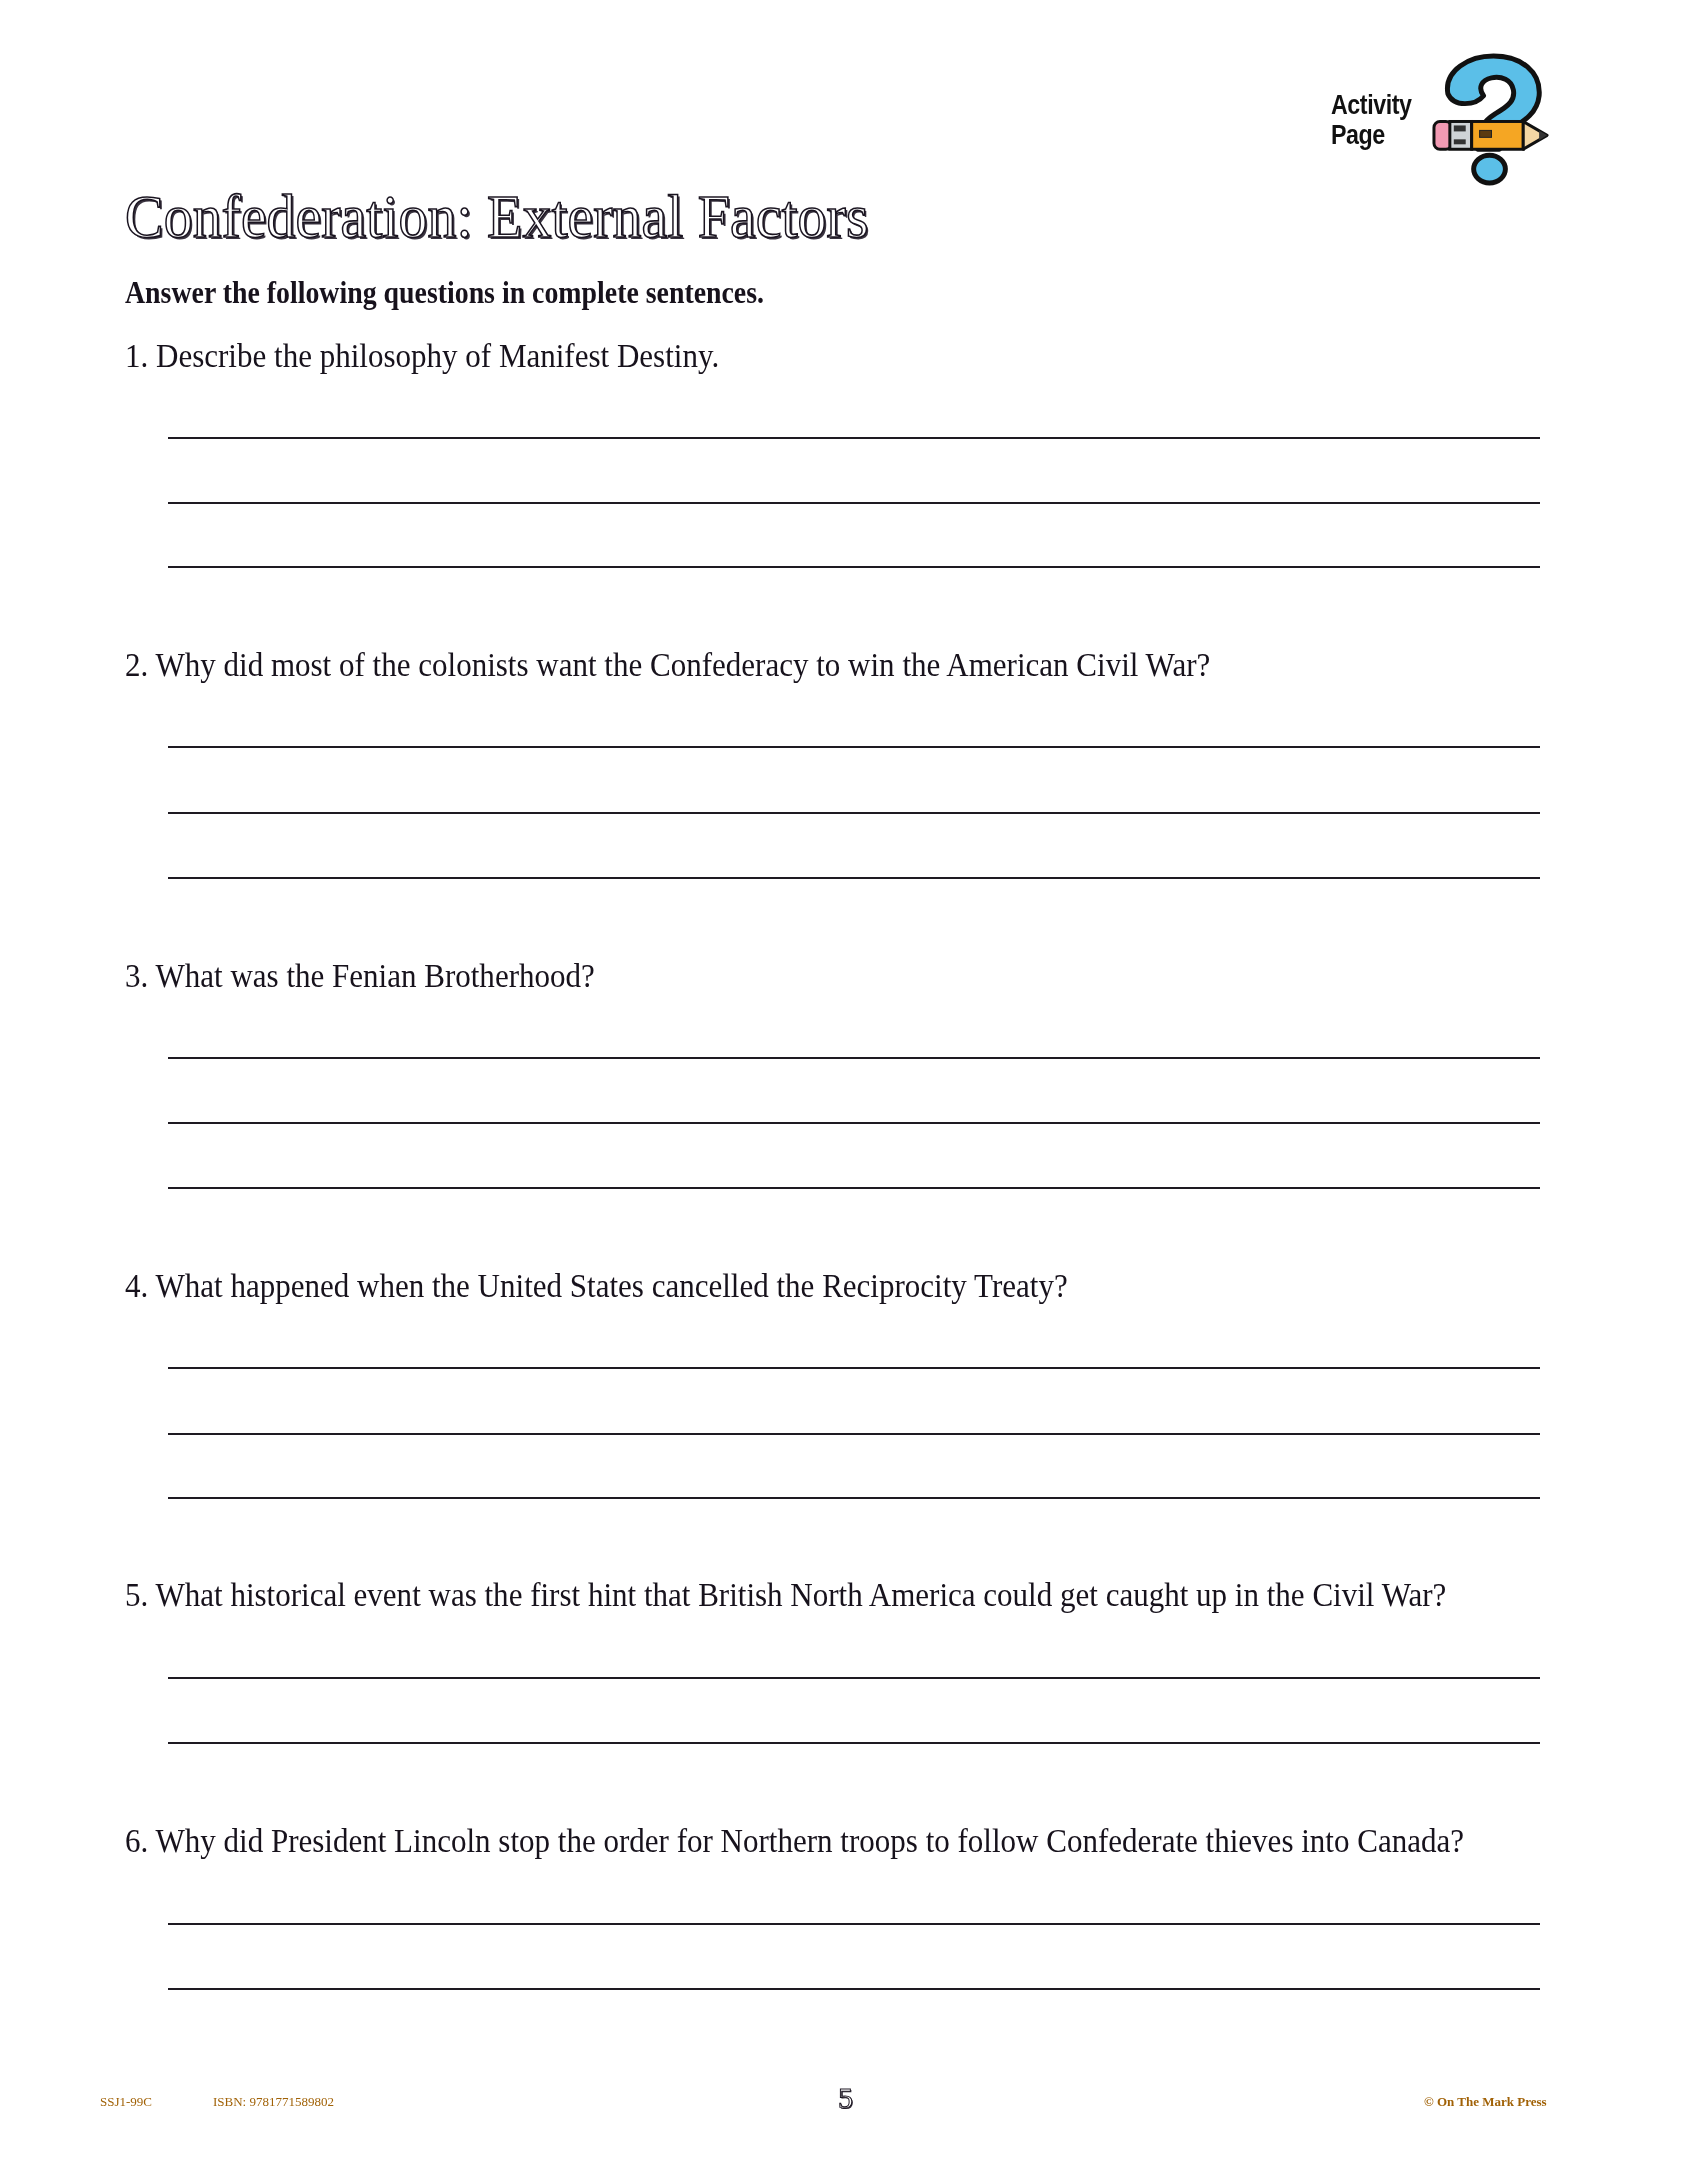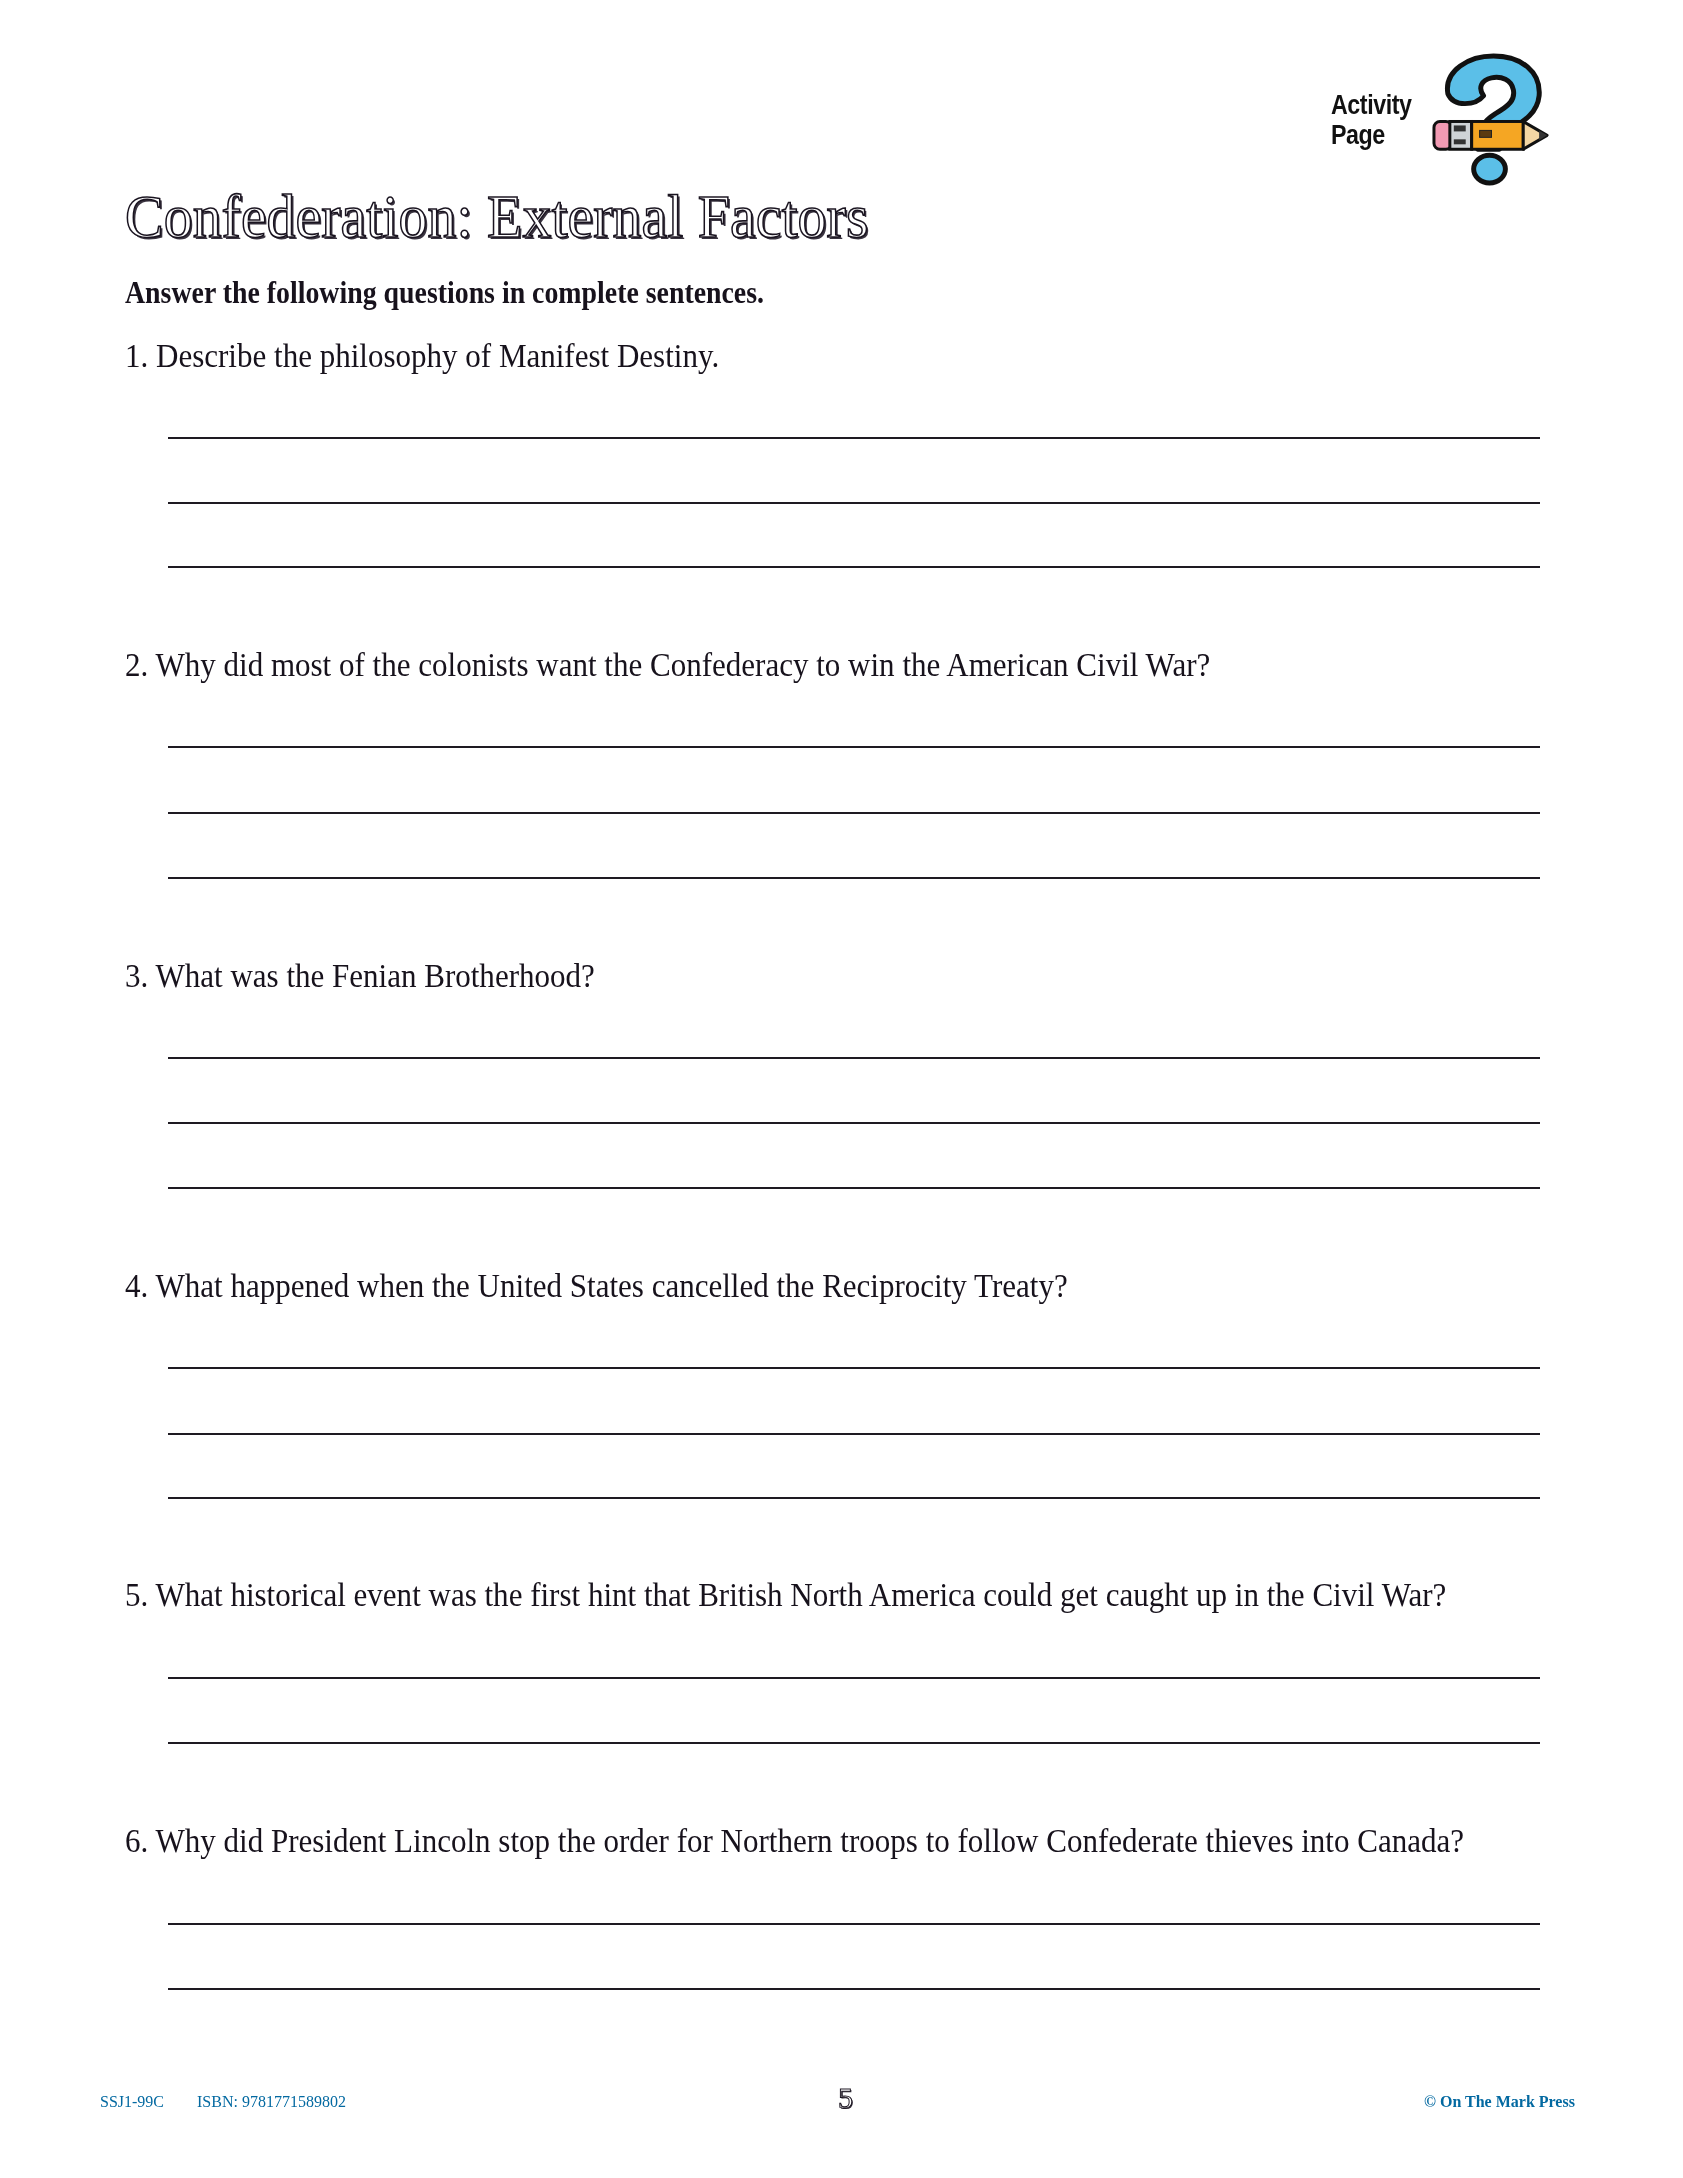--- a/index.html
+++ b/index.html
@@ -10,21 +10,21 @@
                 font-size: 27px; line-height: 31px; color: #111; letter-spacing: -0.5px;
                 transform: scaleX(0.86); transform-origin: left top; }
   .title { left: 125px; top: 186px; font-size: 61px; line-height: 61px; white-space: nowrap;
            color: #ffffff; -webkit-text-stroke: 1.6px #1a1420;
            text-shadow: 2px 2px 0 #3a3440; transform: scaleX(0.95); transform-origin: left top; }
   .instructions { left: 125px; top: 274px; font-size: 32px; font-weight: bold; line-height: 36px;
                   white-space: nowrap; transform: scaleX(0.87); transform-origin: left top; }
   .question { left: 125px; font-size: 33px; line-height: 38px; white-space: nowrap;
               transform: scaleX(0.94); transform-origin: left top; }
   .answer-line { left: 168px; width: 1372px; height: 0; border-top: 2px solid #1e1a22; }
-  .footer { font-size: 16px; line-height: 20px; white-space: nowrap; color: #0369a1; }
+  .footer { font-size: 13px; line-height: 20px; white-space: nowrap; color: #a16207; }
   .page-num { font-size: 30px; line-height: 32px; color: #ffffff; -webkit-text-stroke: 1px #1a1420;
               text-shadow: 1px 1px 0 #2a2430; }
 </style>
 </head>
 <body>
 
 <div class="abs" style="left:1327px; top:52px; width:228px; height:135px;">
   <div class="abs badge-text" style="left:4px; top:38px;">Activity</div>
   <div class="abs badge-text" style="left:4px; top:68px;">Page</div>
   <svg class="abs" style="left:103px; top:0px;" width="125" height="135" viewBox="0 0 126 136">
@@ -89,16 +89,16 @@
 <div class="abs answer-line" style="top:1742px;"></div>
 
 <div class="abs question" style="top:1822px;">
   <span>6.</span>
   <span>Why did President Lincoln stop the order for Northern troops to follow Confederate thieves into Canada?</span>
 </div>
 <div class="abs answer-line" style="top:1923px;"></div>
 <div class="abs answer-line" style="top:1988px;"></div>
 
 <div class="abs footer" style="left:100px; top:2092px;">SSJ1-99C</div>
-<div class="abs footer" style="left:197px; top:2092px;">ISBN: 9781771589802</div>
+<div class="abs footer" style="left:213px; top:2092px;">ISBN: 9781771589802</div>
 <div class="abs page-num" style="left:838px; top:2082px;">5</div>
 <div class="abs footer" style="left:1424px; top:2092px;font-weight:bold;">© On The Mark Press</div>
 
 
 </body></html>

